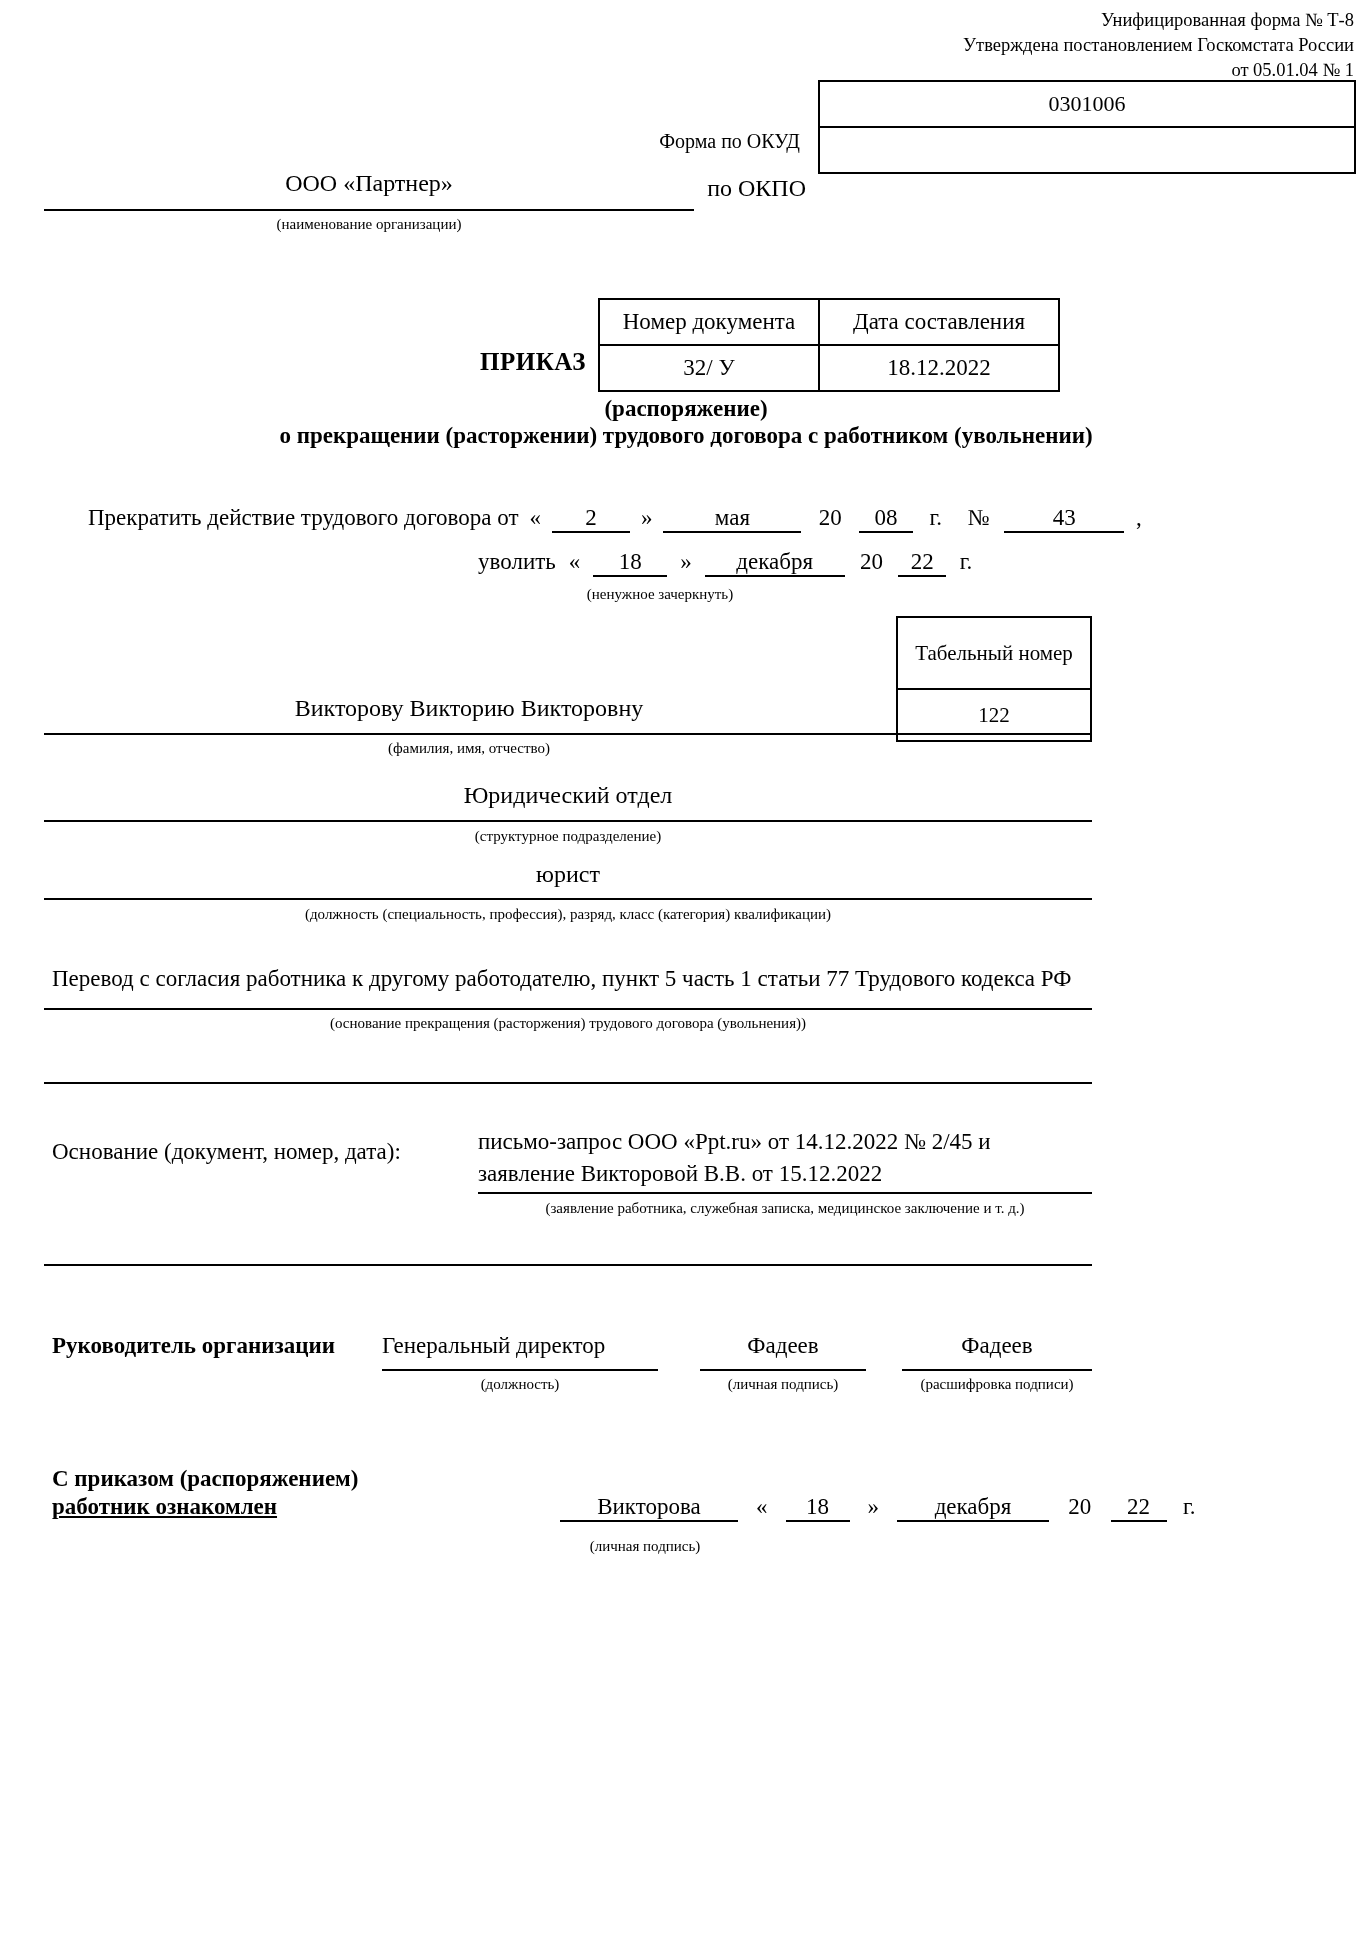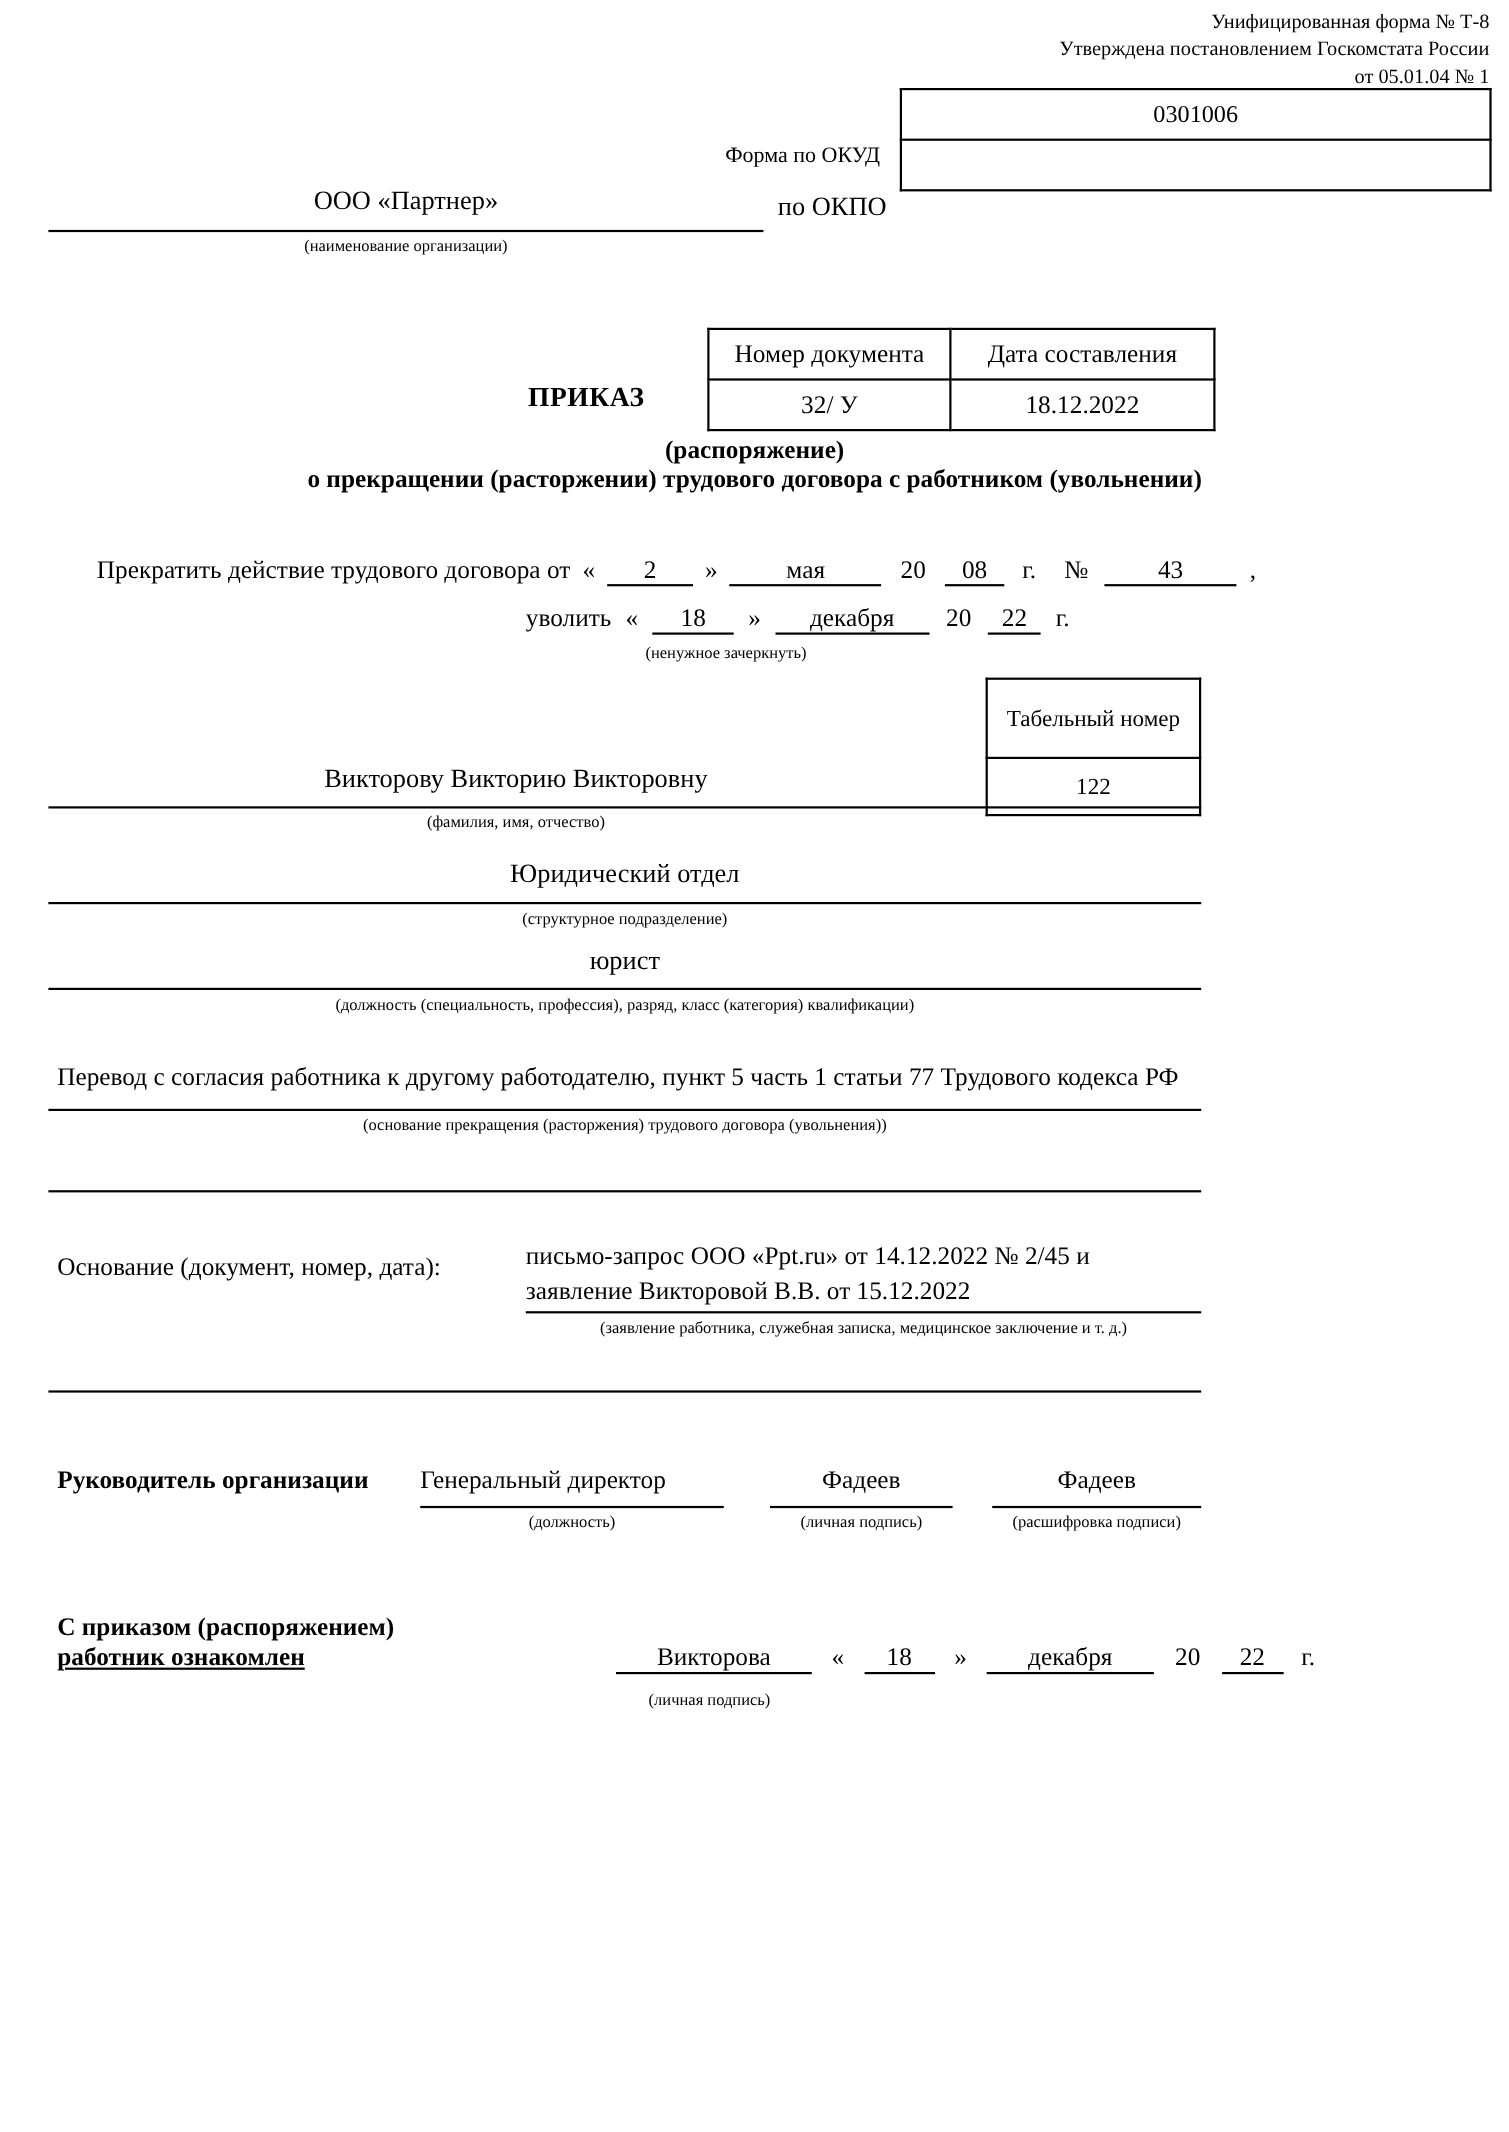--- a/index.html
+++ b/index.html
@@ -93,21 +93,20 @@
     font-weight: bold;
     letter-spacing: 0.5px;
     text-align: right;
   }
   .doc-table {
     position: absolute;
     left: 598px;
     top: 298px;
     border-collapse: collapse;
     font-size: 23px;
-    margin-left: 45px;
   }
   .doc-table td {
     border: 2.5px solid #000;
     height: 42px;
     text-align: center;
     vertical-align: middle;
   }
   .doc-table td.c1 { width: 216px; }
   .doc-table td.c2 { width: 236px; }
 

